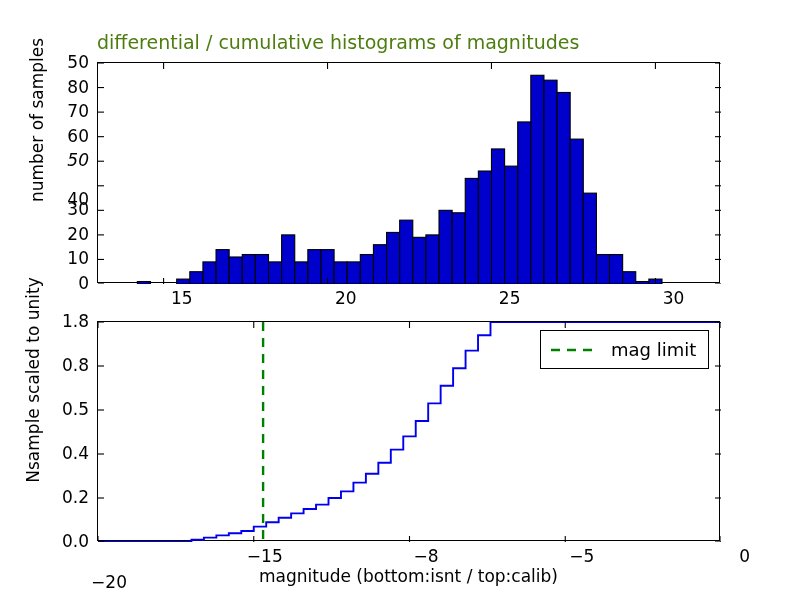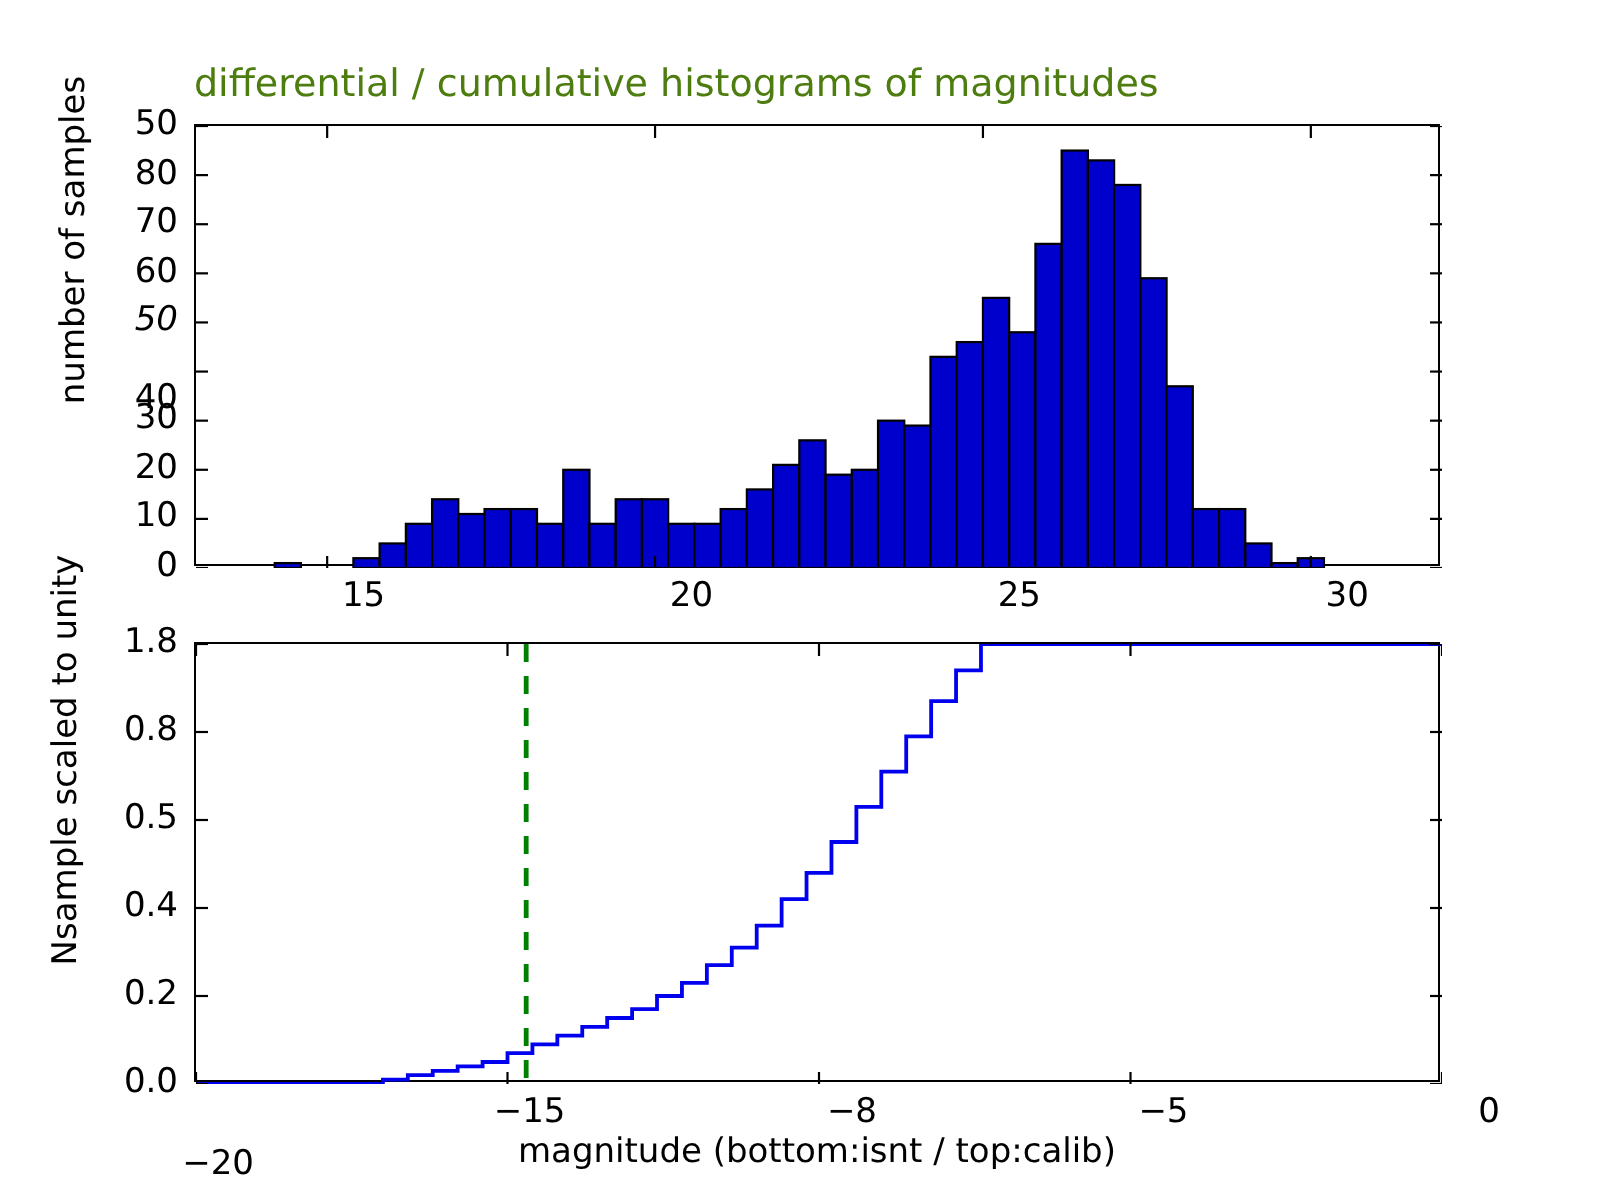--- a/index.html
+++ b/index.html
@@ -212,14 +212,20 @@
     </div>
   <div id="bottom-xticklabels">
       <div class="ticklabel xtick" style="left: 67px; width: 60px; top: 572px;">−20</div>
       <div class="ticklabel xtick" style="left: 222.75px; width: 60px; top: 546px;">−15</div>
       <div class="ticklabel xtick" style="left: 378.5px; width: 60px; top: 546px;">−8</div>
       <div class="ticklabel xtick" style="left: 534.25px; width: 60px; top: 546px;">−5</div>
       <div class="ticklabel xtick" style="left: 690px; width: 60px; top: 546px;">0</div>
     </div>
   <div id="xlabel-bottom">magnitude (bottom:isnt / top:calib)</div>
 
+  <div id="legend">
+    <svg class="legend-swatch" width="46" height="14">
+      <line x1="0" y1="7" x2="46" y2="7" stroke="#008000" stroke-width="2.4" stroke-dasharray="9,7"></line>
+    </svg>
+    <span class="legend-text">mag limit</span>
+  </div>
 
 </div>
 
 </body></html>

